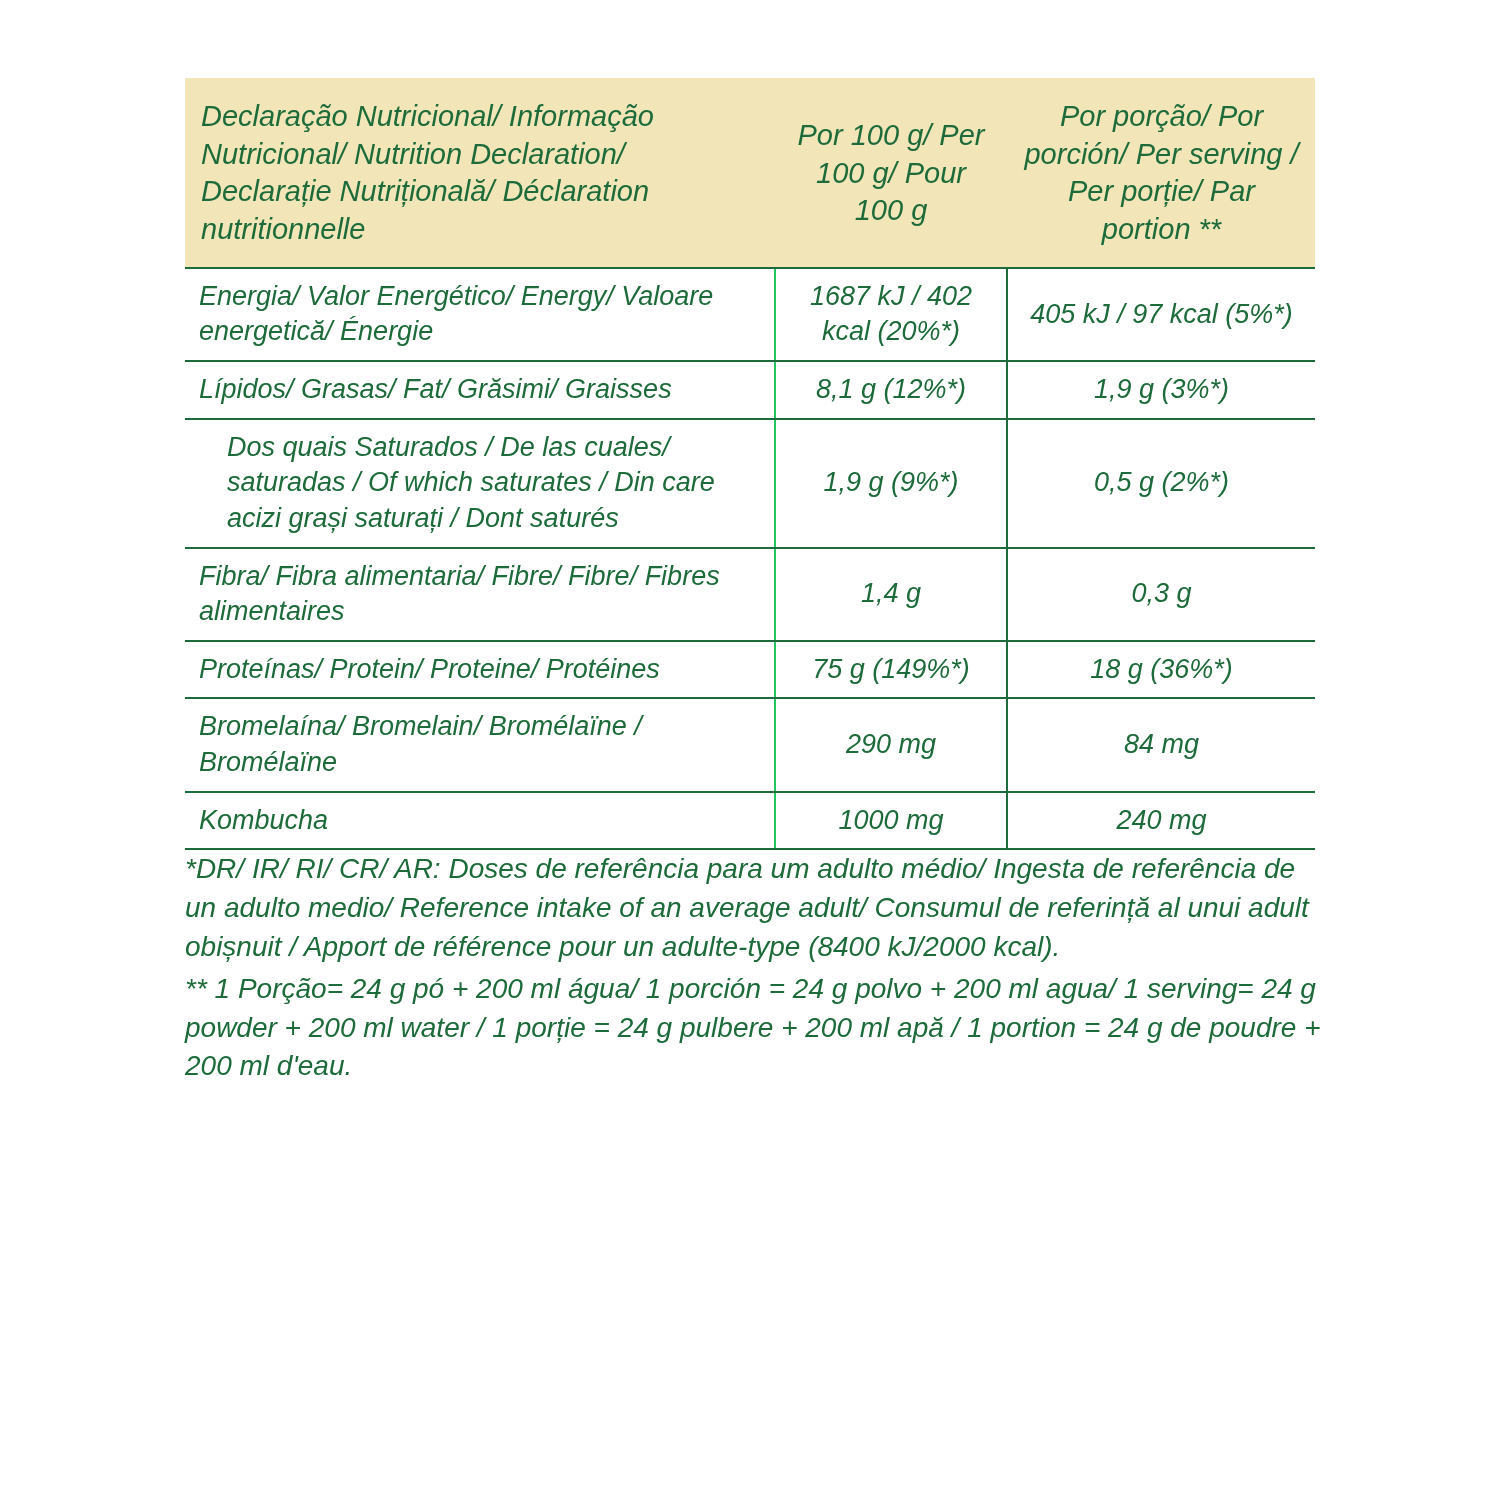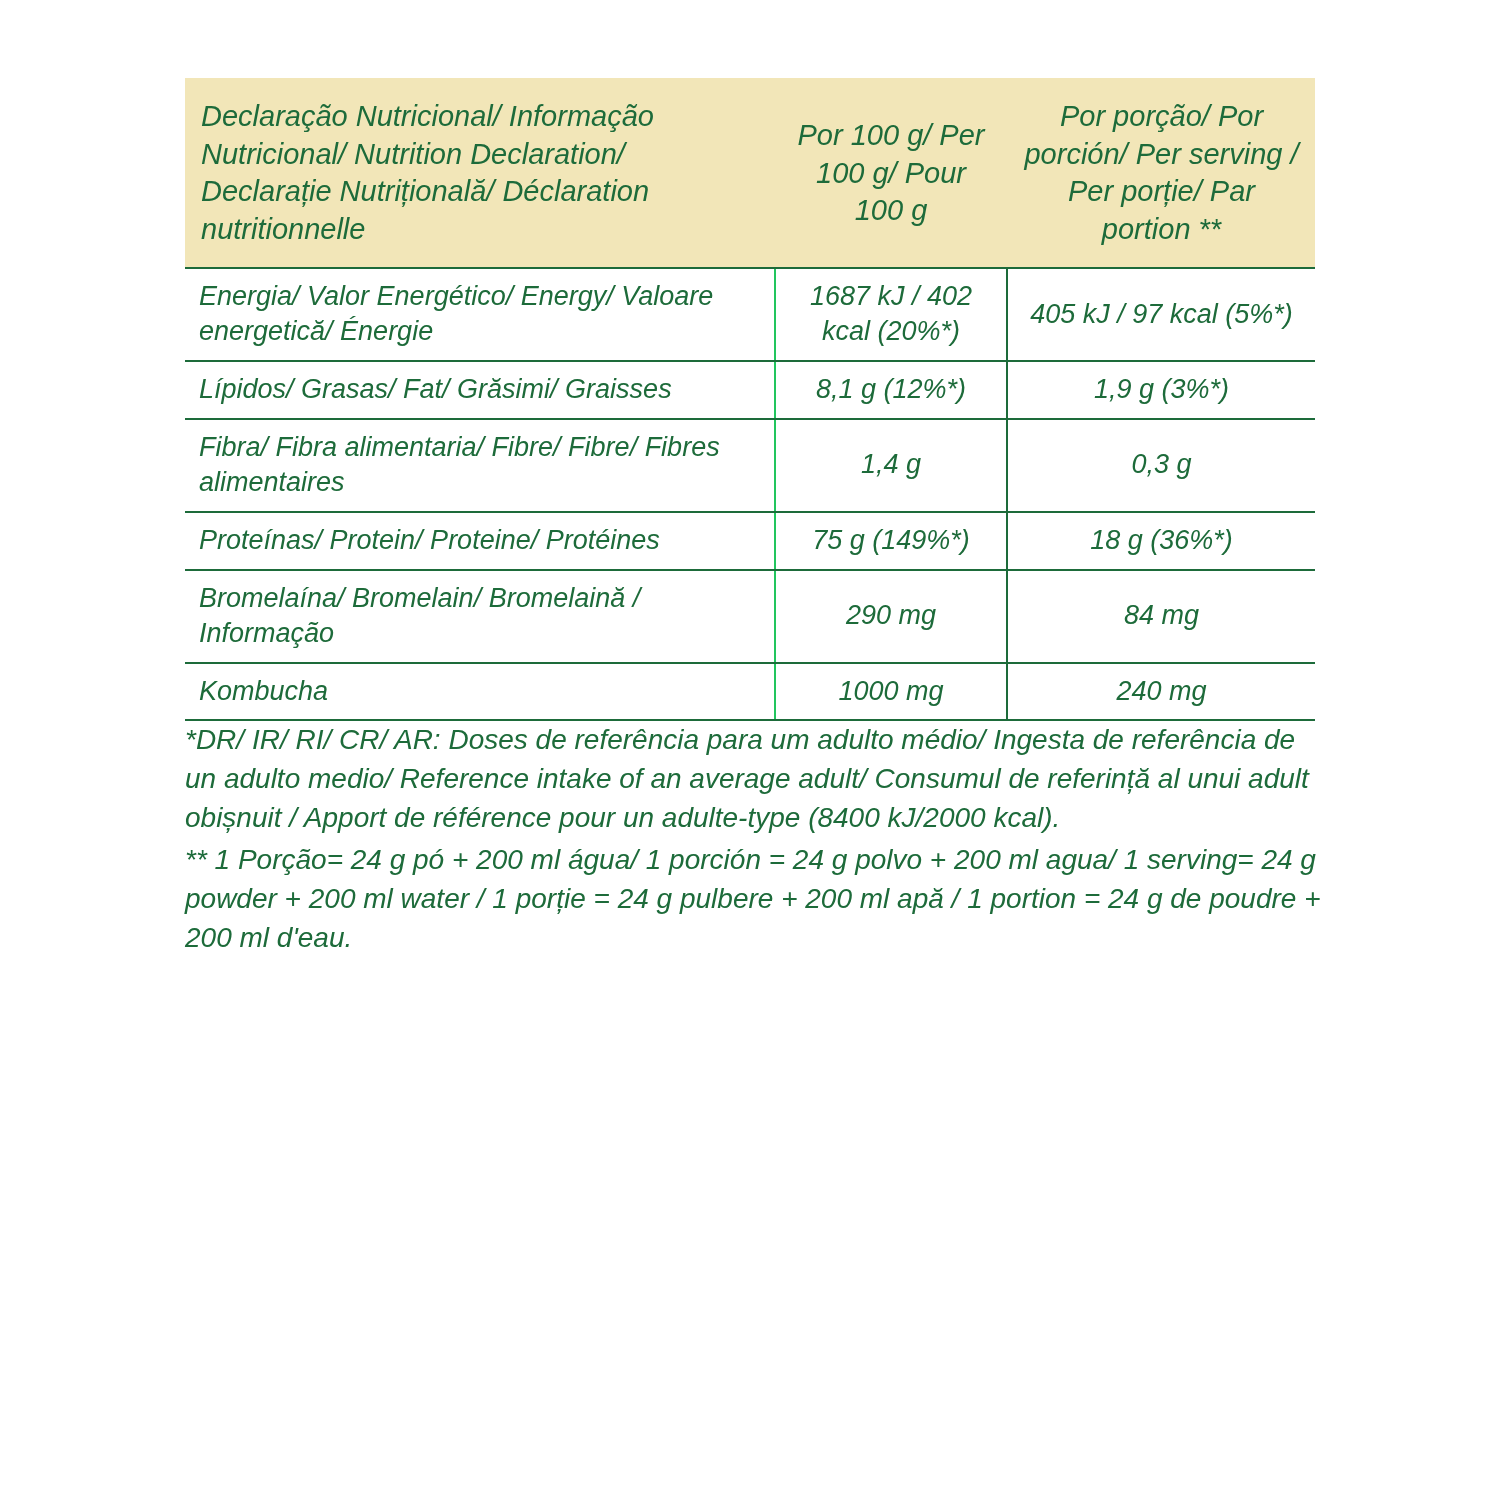--- a/index.html
+++ b/index.html
@@ -111,31 +111,36 @@
         <td class="label">Energia/ Valor Energético/ Energy/ Valoare energetică/ Énergie</td>
         <td class="val">1687 kJ / 402 kcal (20%*)</td>
         <td class="val last">405 kJ / 97 kcal (5%*)</td>
       </tr>
       <tr>
         <td class="label">Lípidos/ Grasas/ Fat/ Grăsimi/ Graisses</td>
         <td class="val">8,1 g (12%*)</td>
         <td class="val last">1,9 g (3%*)</td>
       </tr>
       <tr>
+        <td class="label indent">Dos quais Saturados / De las cuales/ saturadas / Of which saturates / Din care acizi grași saturați / Dont saturés</td>
+        <td class="val">1,9 g (9%*)</td>
+        <td class="val last">0,5 g (2%*)</td>
+      </tr>
+      <tr>
         <td class="label">Fibra/ Fibra alimentaria/ Fibre/ Fibre/ Fibres alimentaires</td>
         <td class="val">1,4 g</td>
         <td class="val last">0,3 g</td>
       </tr>
       <tr>
         <td class="label">Proteínas/ Protein/ Proteine/ Protéines</td>
         <td class="val">75 g (149%*)</td>
         <td class="val last">18 g (36%*)</td>
       </tr>
       <tr>
-        <td class="label">Bromelaína/ Bromelain/ Bromelaină / Informação</td>
+        <td class="label">Bromelaína/ Bromelain/ Bromélaïne / Bromélaïne</td>
         <td class="val">290 mg</td>
         <td class="val last">84 mg</td>
       </tr>
       <tr class="last-row">
         <td class="label">Kombucha</td>
         <td class="val">1000 mg</td>
         <td class="val last">240 mg</td>
       </tr>
     </tbody>
   </table>

